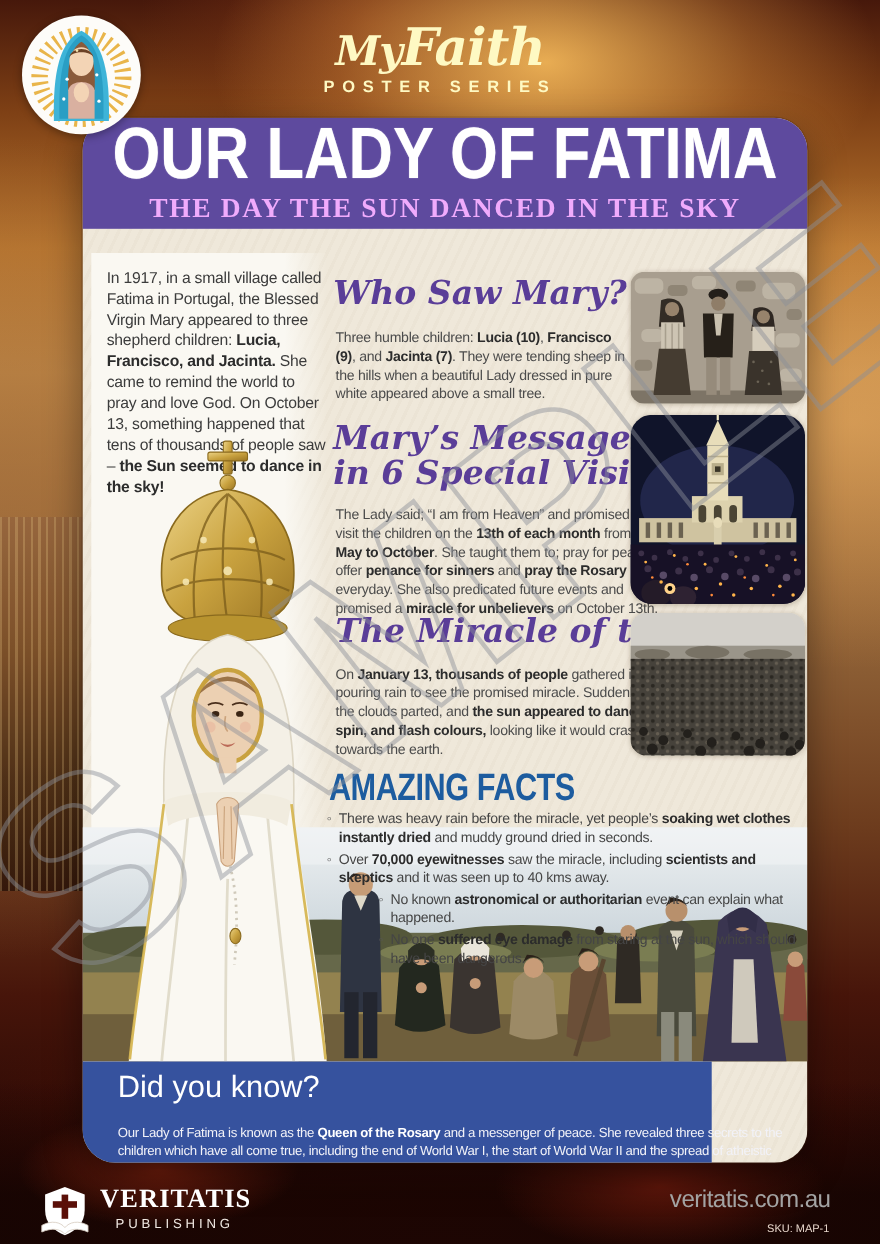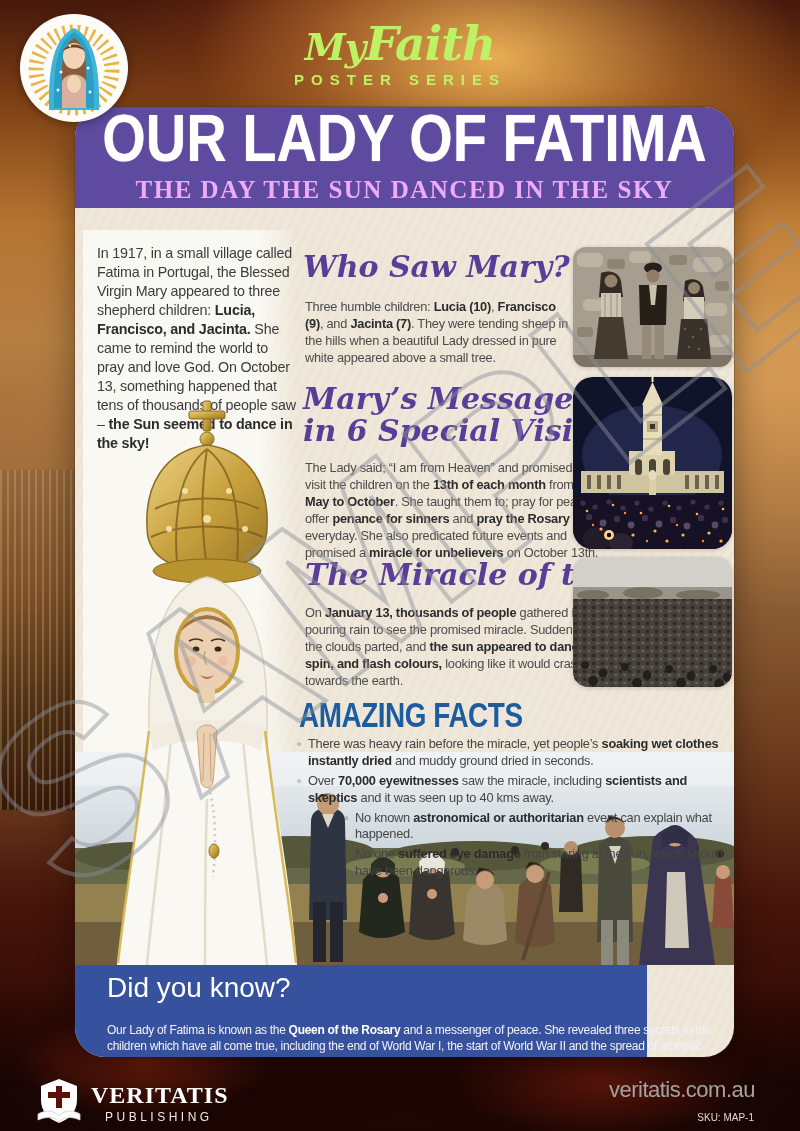--- a/index.html
+++ b/index.html
@@ -17,21 +17,21 @@
   .bg-left-crowd{position:absolute;left:0;top:470px;width:78px;height:340px;
     background:
       repeating-linear-gradient(90deg, rgba(240,208,140,.28) 0 2px, transparent 2px 7px),
       linear-gradient(180deg,#96663e 0%,#7a4e28 35%,#4a2d15 70%,#2f160a 100%);opacity:.9;}
   .bg-bottom{position:absolute;left:0;bottom:0;width:800px;height:150px;
     background:
       radial-gradient(170px 70px at 18% 55%, rgba(130,34,14,.8), transparent 75%),
       radial-gradient(200px 80px at 75% 65%, rgba(110,26,12,.8), transparent 75%),
       linear-gradient(180deg, transparent 0%, rgba(20,4,2,.85) 70%);}
   
-  .brand{position:absolute;left:0;right:0;top:16px;text-align:center;color:#bef264;z-index:4;}
+  .brand{position:absolute;left:0;right:0;top:16px;text-align:center;color:#fef9c3;z-index:4;}
   .brand .nm1{font-family:"DejaVu Serif",serif;font-style:italic;font-weight:bold;font-size:37px;letter-spacing:-1px;}
   .brand .nm2{font-family:"DejaVu Serif",serif;font-style:italic;font-weight:bold;font-size:47px;letter-spacing:-1px;}
   .brand .series{margin-top:0px;font-size:15px;letter-spacing:7px;font-weight:bold;}
   
   .badge{position:absolute;left:18px;top:12px;width:112px;height:112px;z-index:6;filter:drop-shadow(0 2px 4px rgba(0,0,0,.35));}
   
   .card{position:absolute;left:75px;top:107px;width:659px;height:950px;border-radius:30px;overflow:hidden;
         background:
          repeating-linear-gradient(115deg, rgba(190,175,150,.07) 0 3px, transparent 3px 9px),
          #efe8da;
@@ -71,21 +71,21 @@
   .fact.ind{margin-left:47px;}
   .photo-bottom{position:absolute;left:0;top:645px;width:659px;height:213px;z-index:1;}
   .photo-bottom svg{display:block;width:100%;height:100%;}
   .statue{position:absolute;left:26px;top:292px;width:212px;height:566px;z-index:4;}
   .statue svg{display:block;width:100%;height:100%;}
   .know{position:absolute;left:0;top:858px;width:572px;height:92px;background:#36529E;color:#fff;
         box-sizing:border-box;padding:7px 24px 0 32px;z-index:5;}
   .know-title{font-size:28px;line-height:1.15;font-weight:normal;letter-spacing:0px;}
   .know-body{margin-top:18px;font-size:12px;line-height:1.34;letter-spacing:-.3px;color:#f2f2f8;width:608px;}
   
-  .publogo{position:absolute;left:36px;top:1078px;display:flex;align-items:flex-end;z-index:4;}
+  .publogo{position:absolute;left:36px;top:1078px;display:flex;align-items:flex-start;z-index:4;}
   .publogo svg{width:46px;height:46px;margin-right:9px;}
   .pubname{font-family:"Liberation Serif",serif;font-weight:bold;font-size:24px;color:#fff;letter-spacing:1px;line-height:1;}
   .pubsub{font-size:12px;color:#f0e8e2;letter-spacing:3.5px;margin-top:3px;margin-left:14px;}
   .site{position:absolute;right:45px;top:1077px;color:#a3a3a3;font-size:22px;text-align:left;z-index:4;letter-spacing:-.5px;}
   .sku{position:absolute;right:46px;top:1112px;color:#e9d8cd;font-size:10px;text-align:right;z-index:4;}
   .watermark{position:absolute;inset:0;z-index:20;pointer-events:none;}
 </style>
 </head>
 <body>
 

